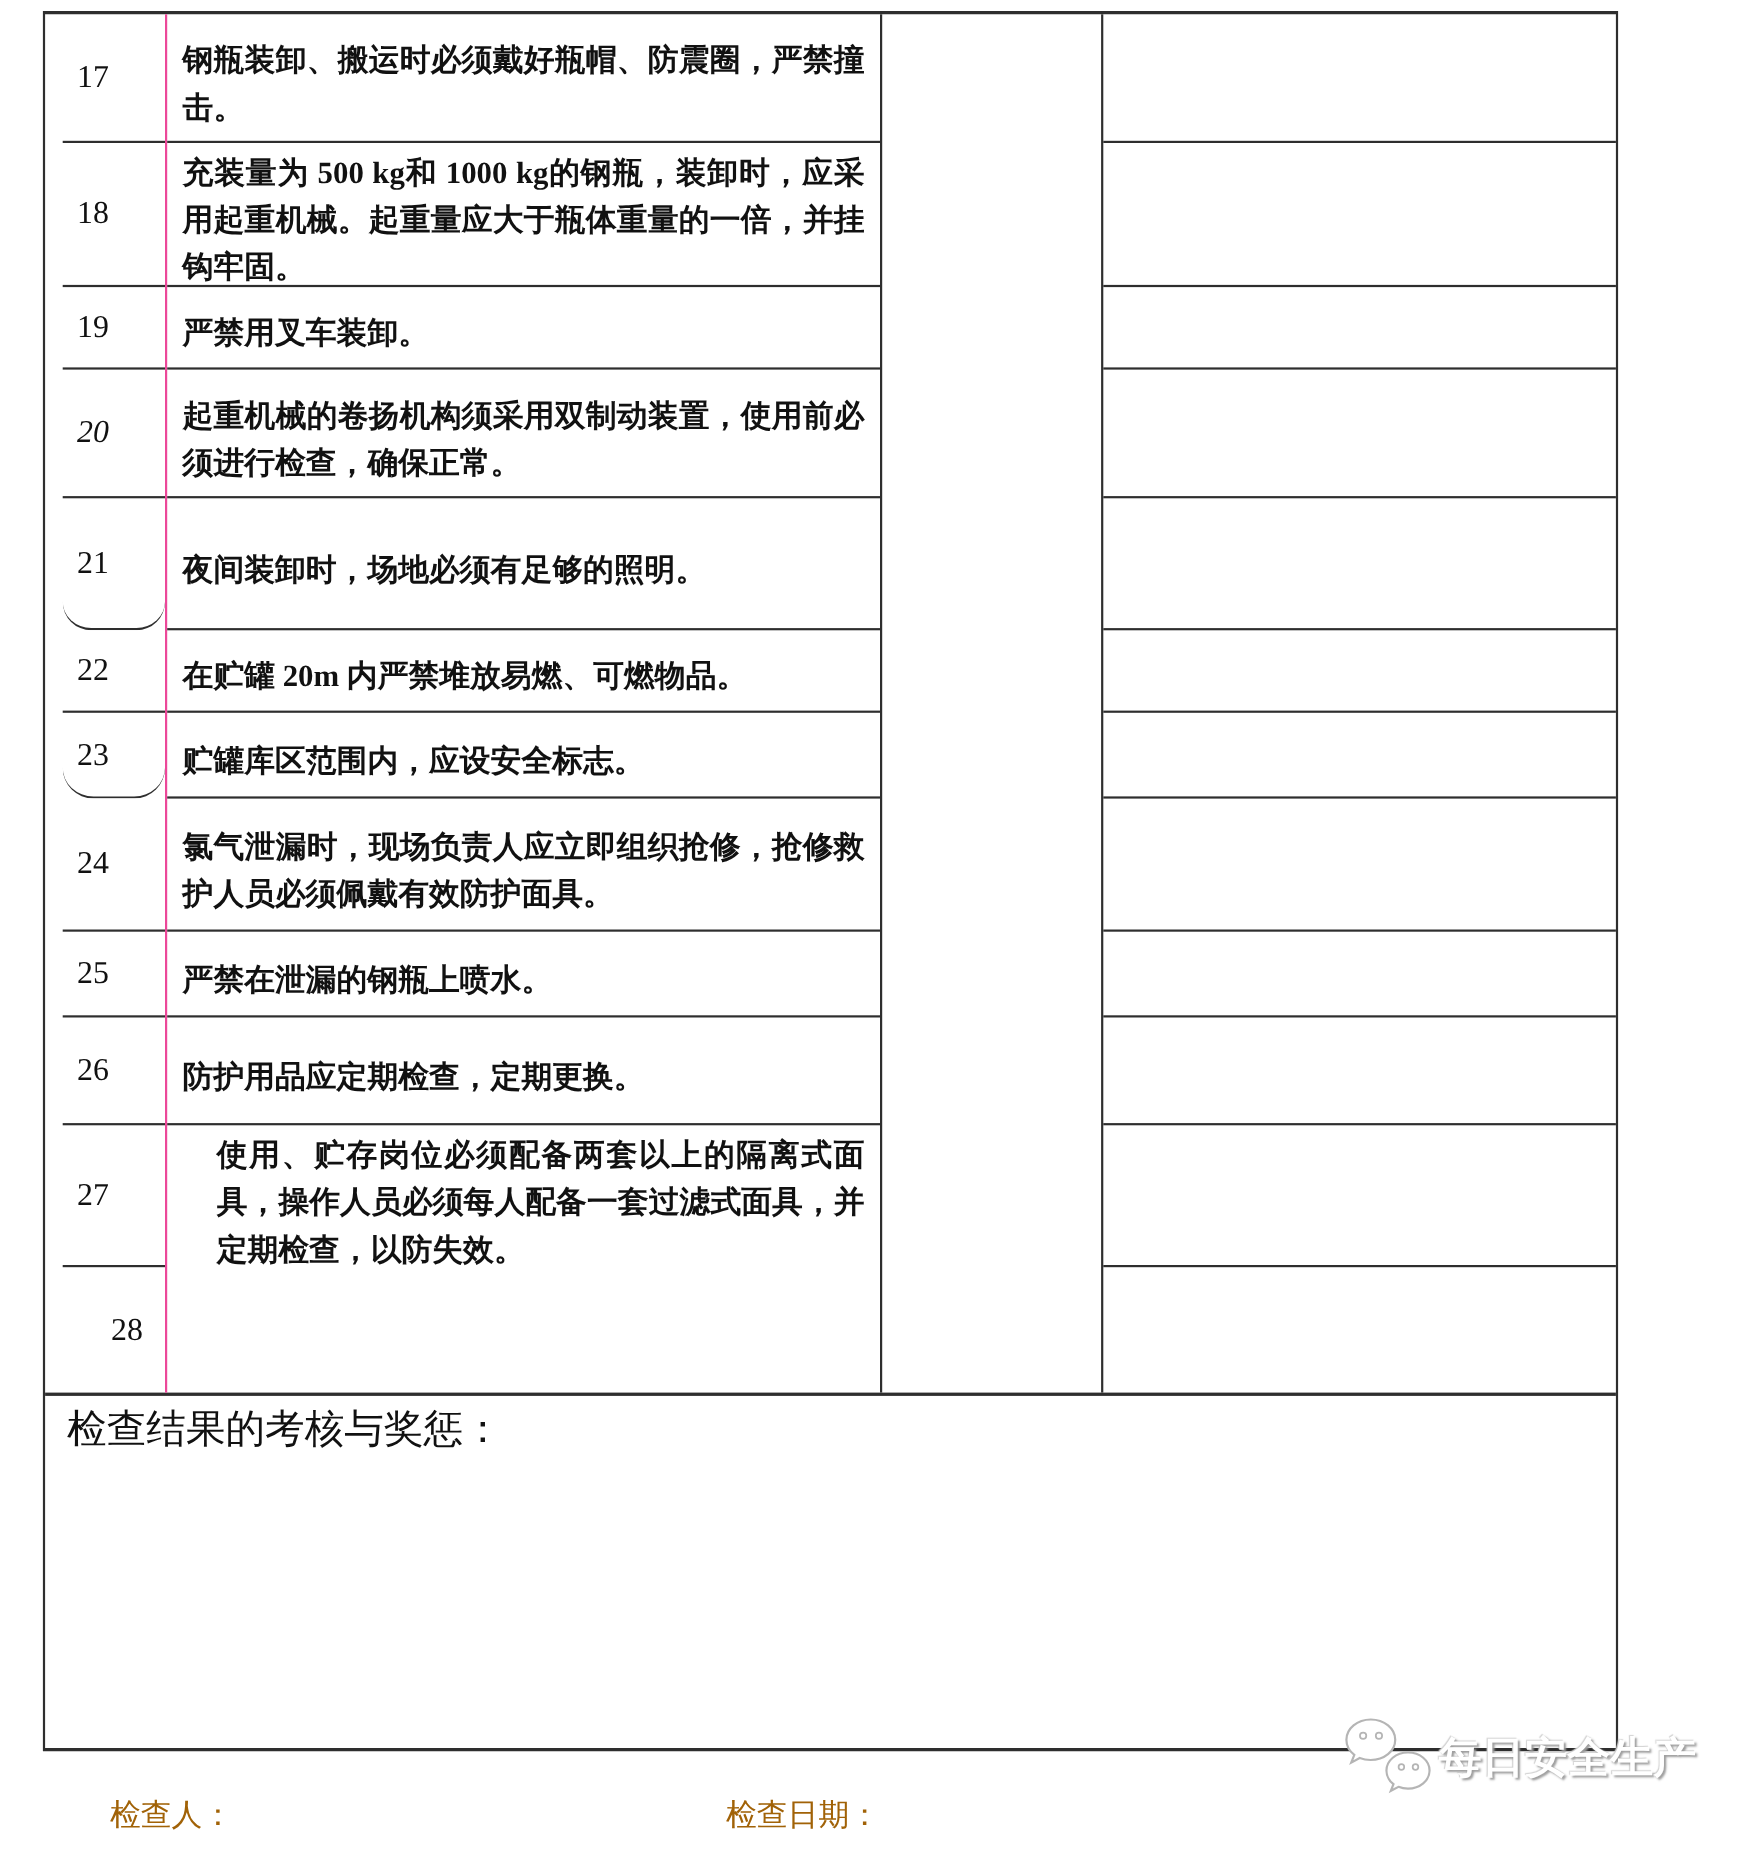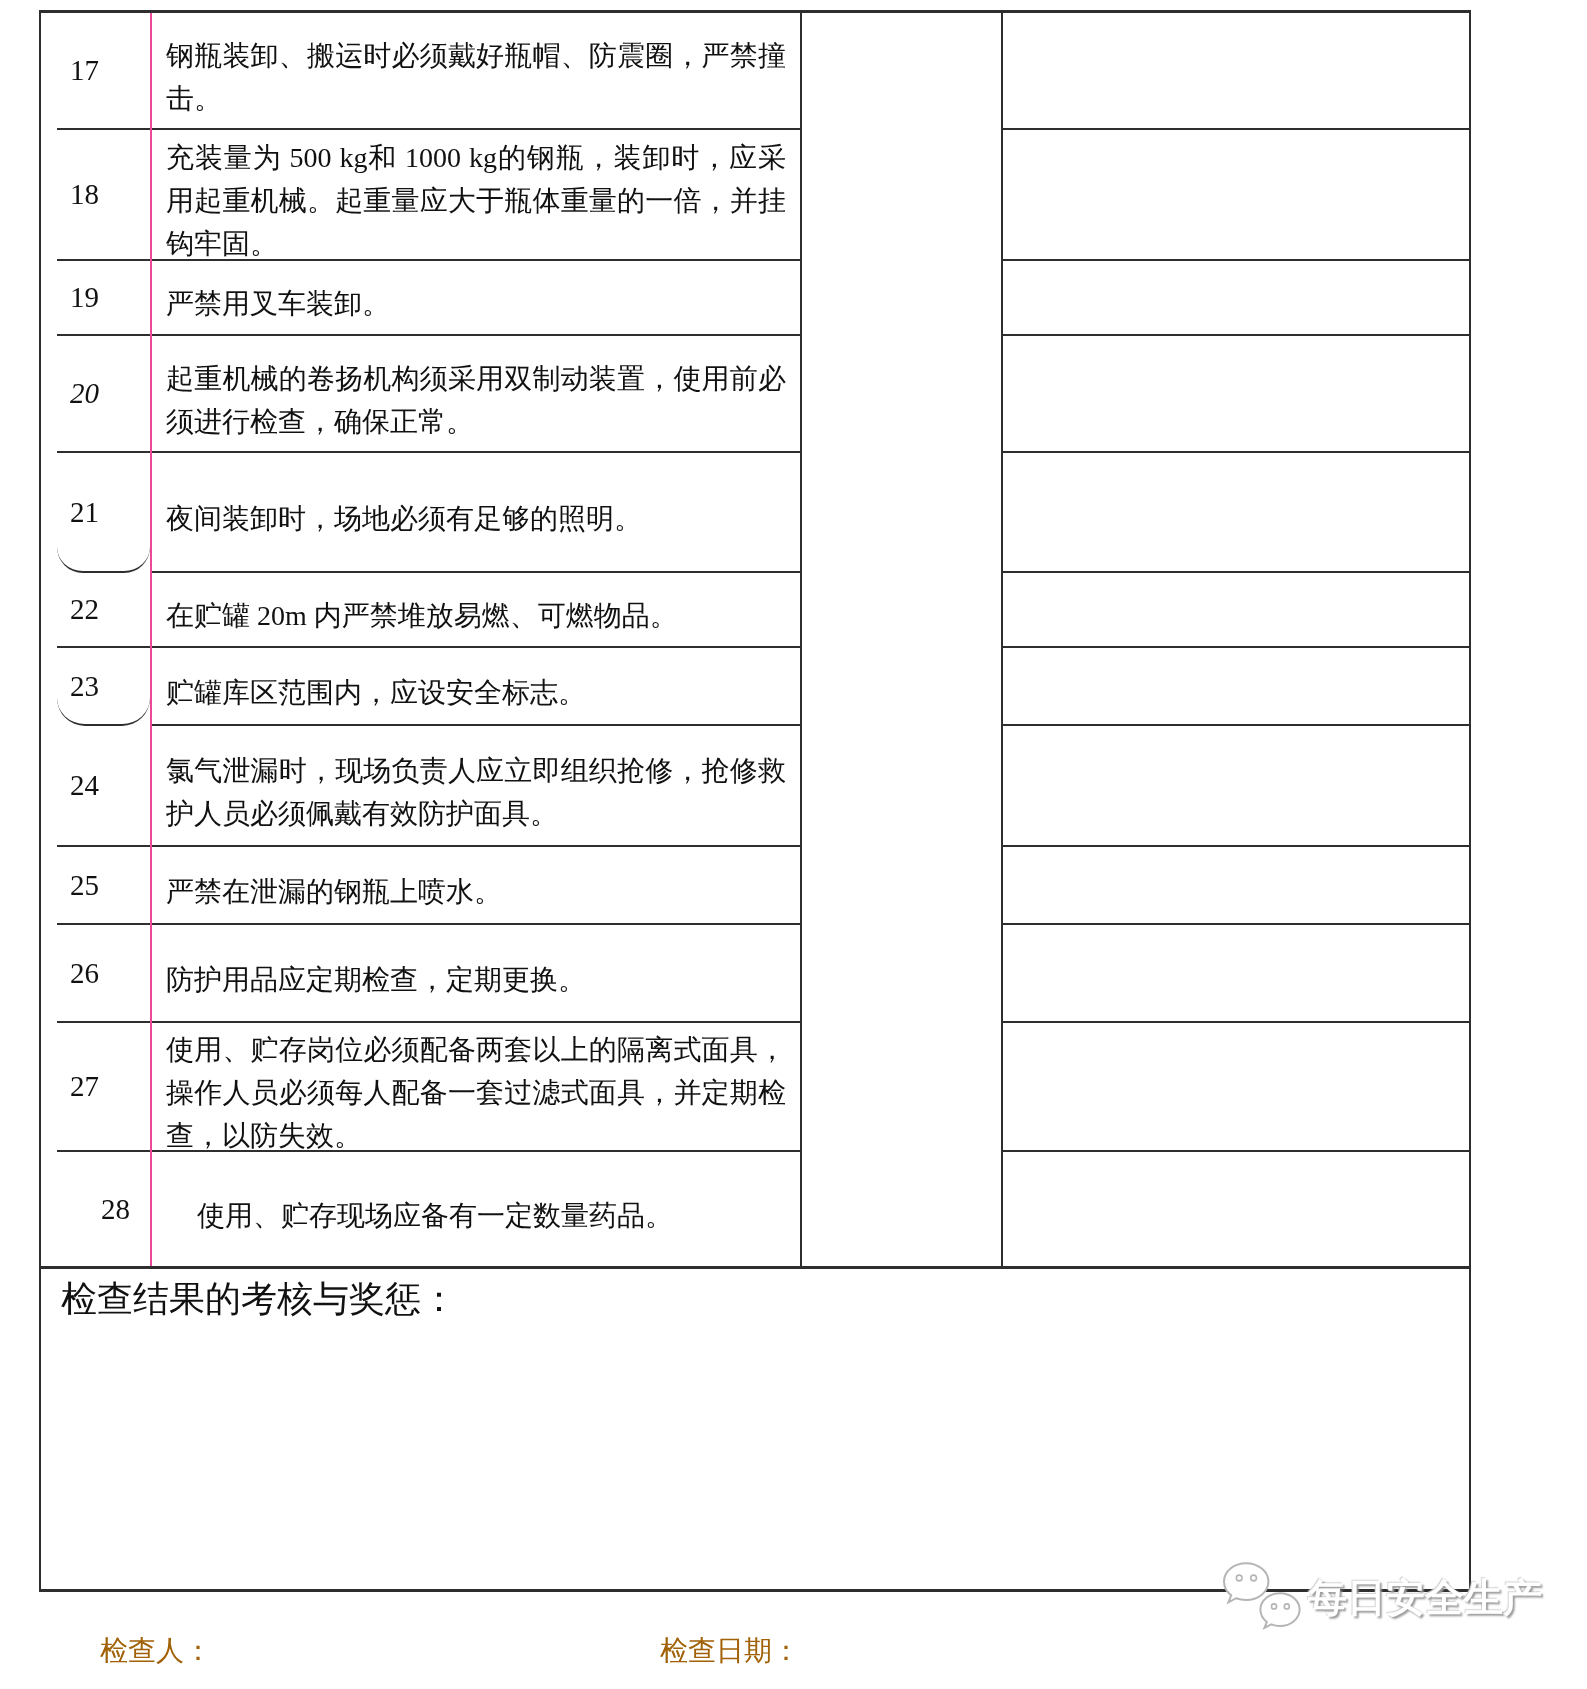--- a/index.html
+++ b/index.html
@@ -40,20 +40,21 @@
   }
   .col .cell:last-child{border-bottom:none;margin-left:31px;}
   .cell-num{
     padding-left:13px;
     font-size:29px;
   }
   .cell-text{
     padding:16px 14px 4px 14px;
     font-size:28px;
     line-height:43px;
+    font-weight:bold;
   }
   .cell-text .txt{
     display:block;
     width:100%;
     text-align:justify;
   }
   .results{
     height:320px;
     box-sizing:border-box;
     padding:10px 20px;
@@ -135,23 +136,20 @@
           </div>
           <div class="cell cell-text" style="height: 78px;">
             <span class="txt">严禁在泄漏的钢瓶上喷水。</span>
           </div>
           <div class="cell cell-text" style="height: 98px;">
             <span class="txt">防护用品应定期检查，定期更换。</span>
           </div>
           <div class="cell cell-text" style="height: 129px;">
             <span class="txt">使用、贮存岗位必须配备两套以上的隔离式面具，操作人员必须每人配备一套过滤式面具，并定期检查，以防失效。</span>
           </div>
-          <div class="cell cell-text" style="height: 114px;">
-            <span class="txt">使用、贮存现场应备有一定数量药品。</span>
-          </div>
         </div>
       <div class="col col-narrow"></div>
       <div class="col col-right">
           <div class="cell cell-empty" style="height: 117px;"></div>
           <div class="cell cell-empty" style="height: 131px;"></div>
           <div class="cell cell-empty" style="height: 75px;"></div>
           <div class="cell cell-empty" style="height: 117px;"></div>
           <div class="cell cell-empty" style="height: 120px;"></div>
           <div class="cell cell-empty" style="height: 75px;"></div>
           <div class="cell cell-empty" style="height: 78px;"></div>

